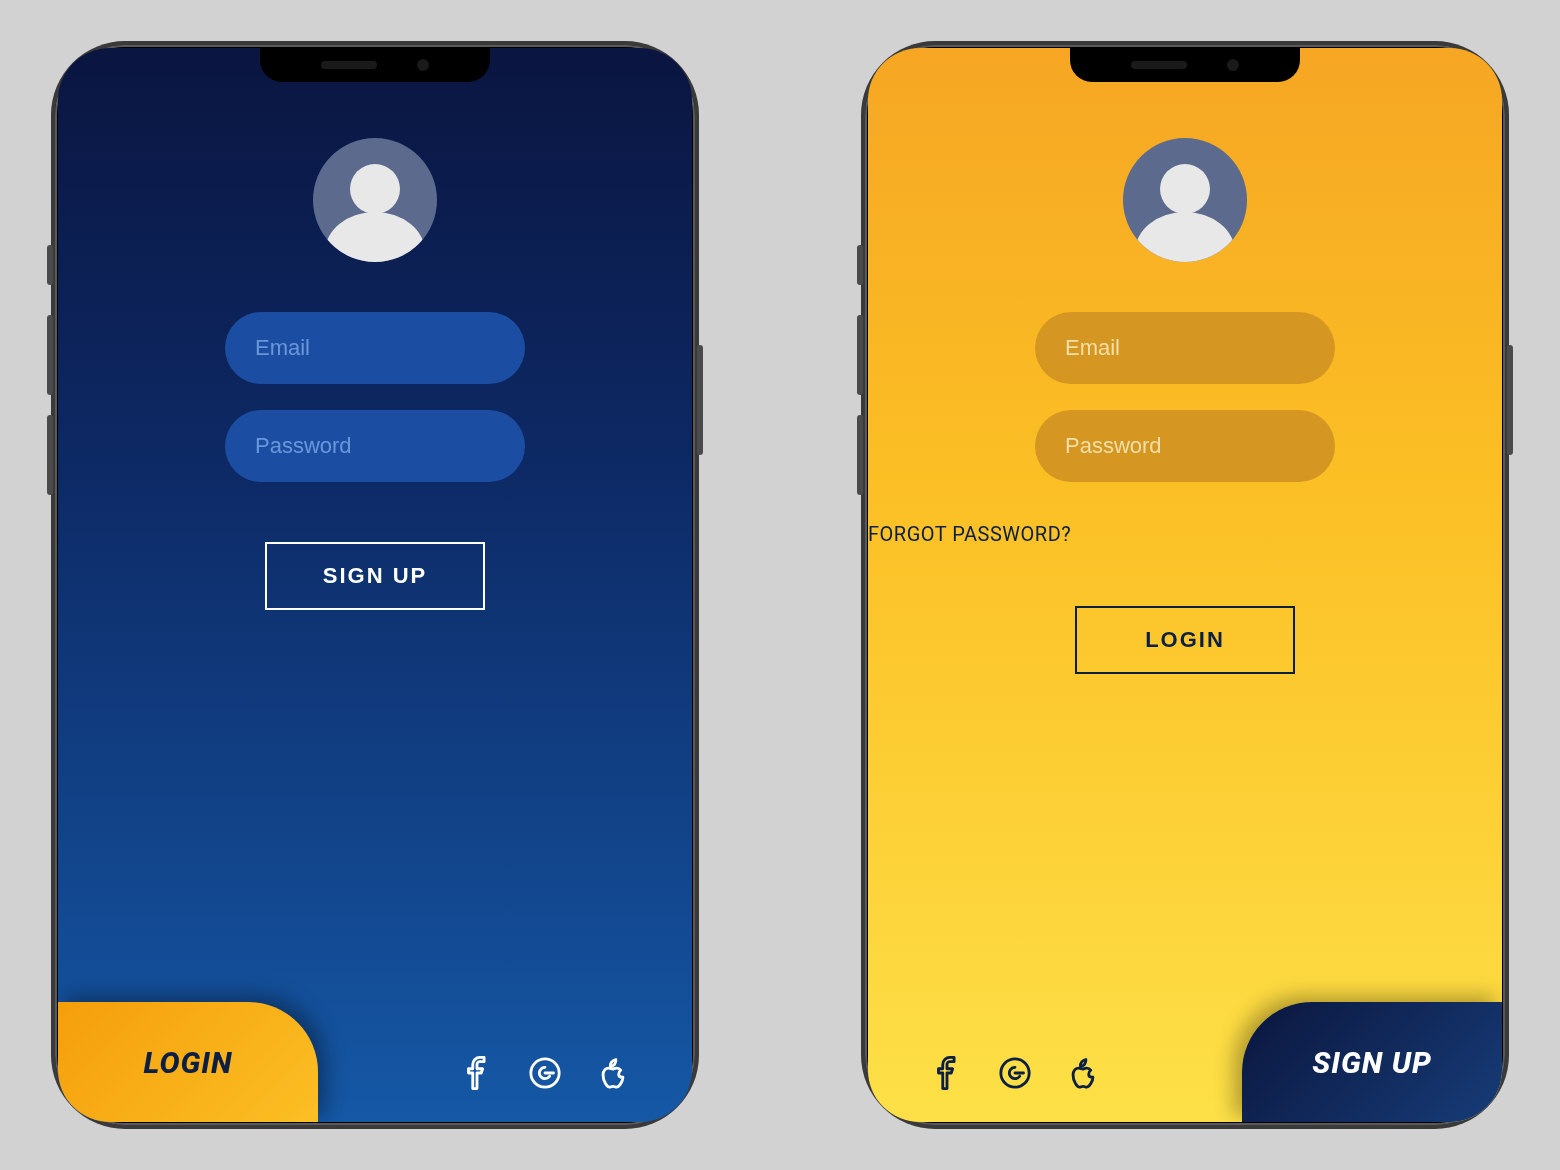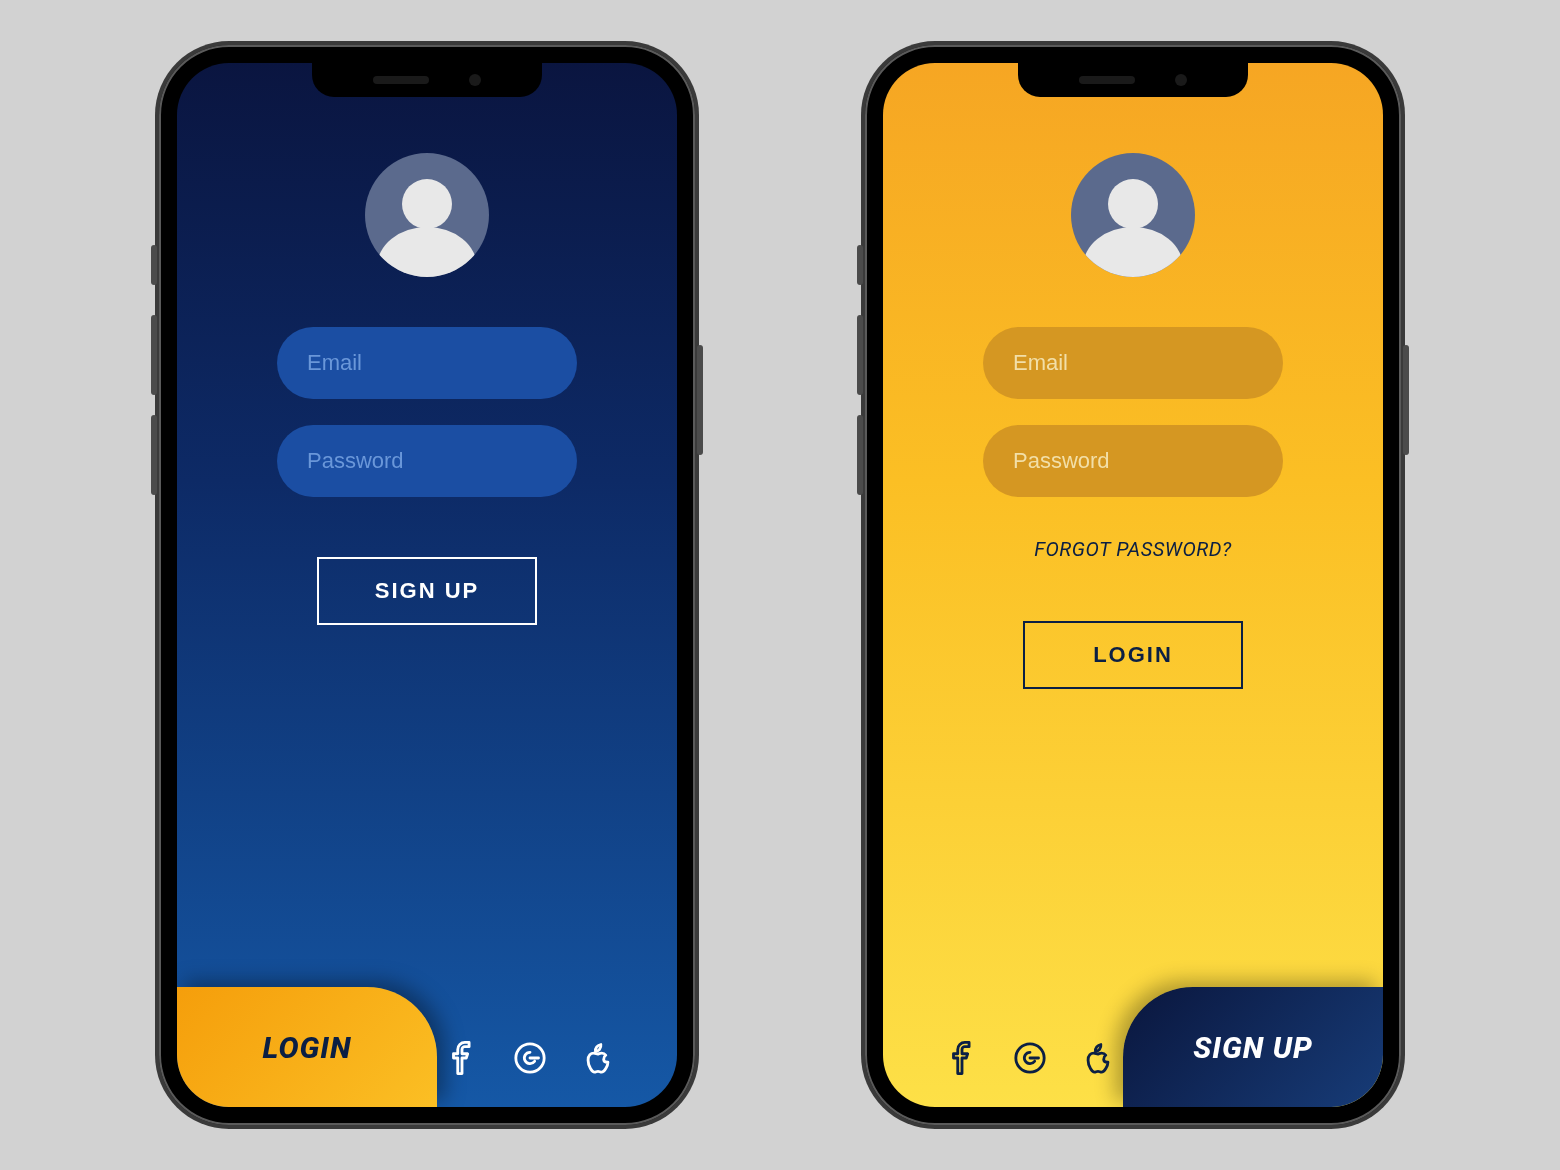--- a/index.html
+++ b/index.html
@@ -11,26 +11,26 @@
     align-items: center;
     justify-content: center;
     gap: 170px;
     width: 1560px;
     height: 1170px;
   }
 
   
   .phone {
     position: relative;
-    width: 536px;
+    width: 640px;
     height: 1080px;
     border-radius: 70px;
     background: #000;
     box-shadow: 0 0 0 4px #3a3a3a, inset 0 0 0 2px #5a5a5a;
-    padding: 18px;
+    padding: 3px;
   }
   .screen {
     position: relative;
     width: 100%;
     height: 100%;
     border-radius: 52px;
     overflow: hidden;
   }
   .notch {
     position: absolute;
@@ -86,22 +86,21 @@
     padding: 0 30px;
     font-size: 22px;
   }
   .blue-input{ background:#1b4ea3; color:#87a3d7; }
   .blue-input::placeholder{ color:#6a97d9; }
   .orange-input{ background:#d59722; color:#f5e2b5; }
   .orange-input::placeholder{ color:#f2dfa8; }
 
   .forgot{
     margin-top:40px;
-    text-align:center;
-    font-style: italic;
+    text-align:left;
     font-size: 20px;
     letter-spacing: .5px;
     color:#0b1f44;
     cursor:pointer;
   }
 
   
   .outline-btn{
     display:block;
     margin: 60px auto 0;

